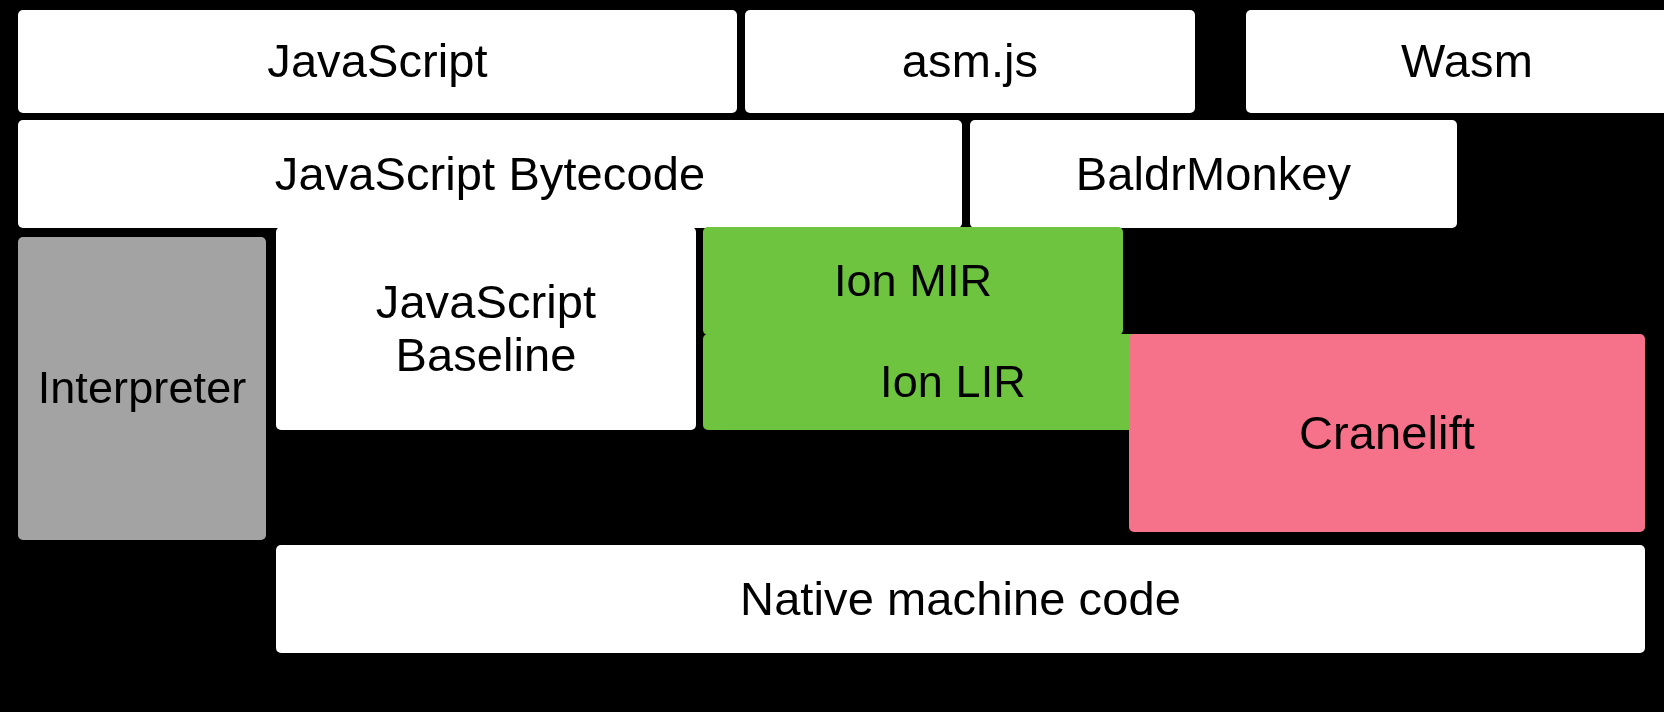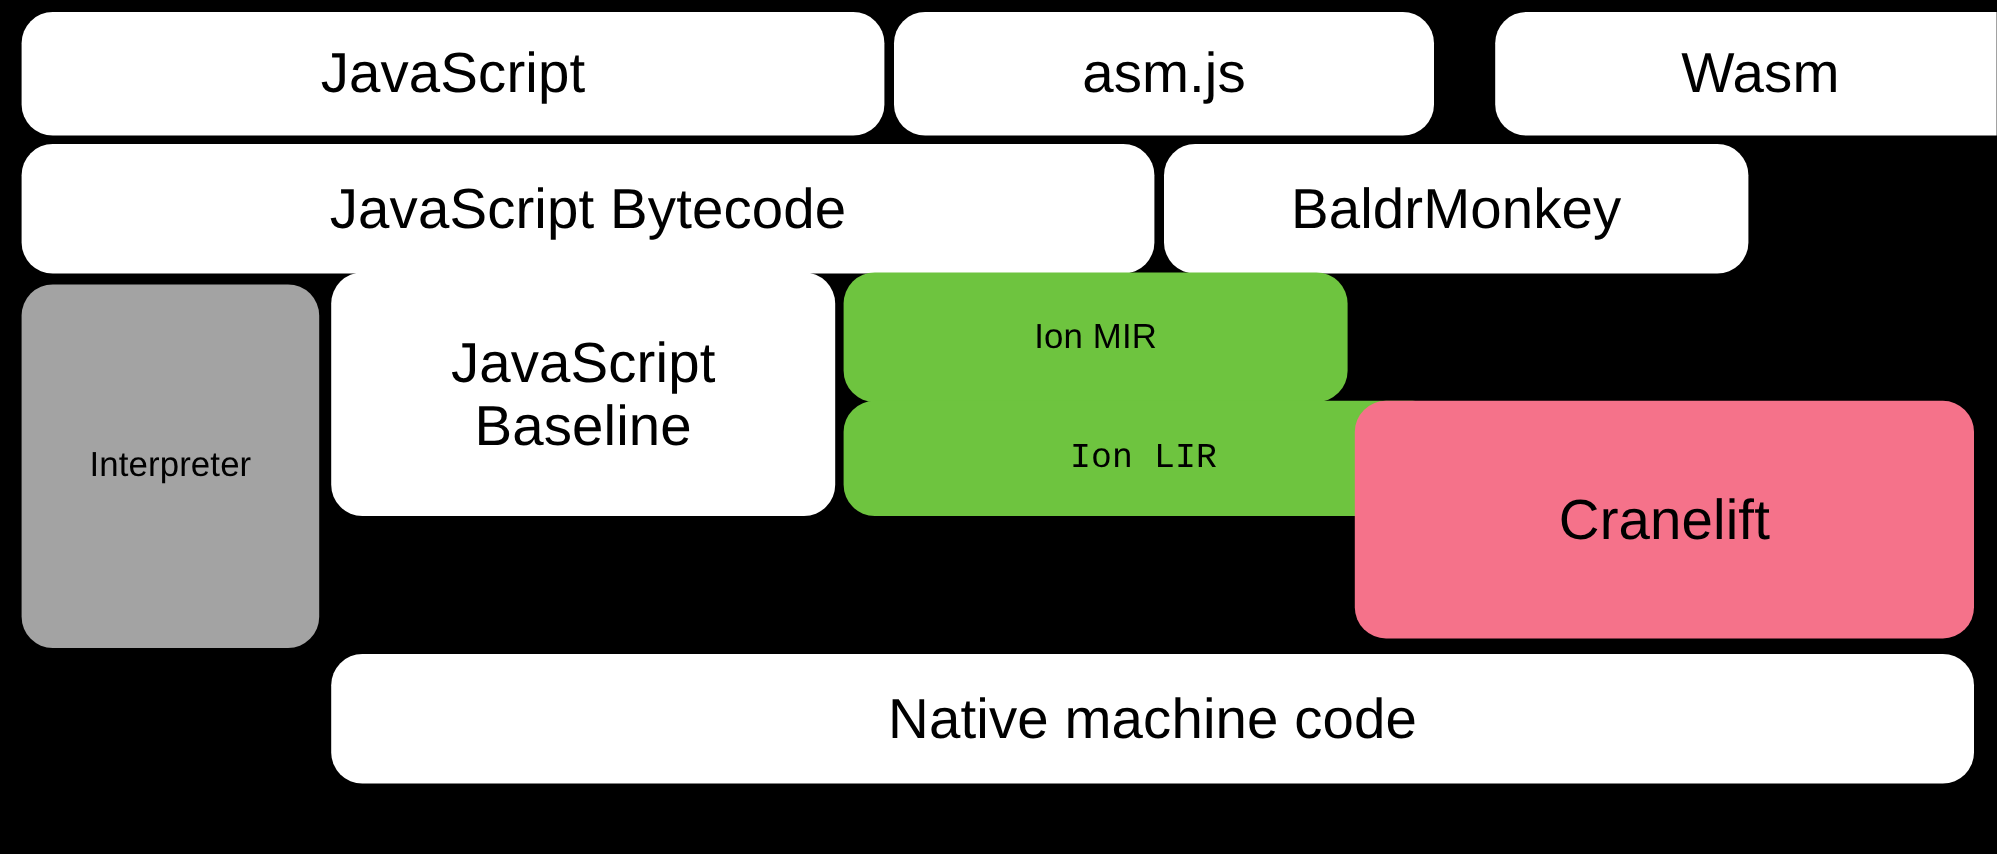--- a/index.html
+++ b/index.html
@@ -18,35 +18,35 @@
     background: #000000;
     overflow: hidden;
   }
   .node {
     position: absolute;
     box-sizing: border-box;
     display: flex;
     align-items: center;
     justify-content: center;
     text-align: center;
-    border-radius: 26px;
+    border-radius: 5px;
     color: #000000;
     line-height: 1.12;
     font-weight: 400;
     letter-spacing: 0.1px;
     white-space: pre-line;
     padding: 2px 10px;
   }
   .fill-white   { background: #ffffff; }
   .fill-gray    { background: #a3a3a3; }
   .fill-green   { background: #6ec43f; }
   .fill-pink    { background: #f5728a; text-align: center; }
 
   .f-lg  { font-size: 47px; }
-  .f-md  { font-size: 29px; }
+  .f-md  { font-size: 45px; }
 </style>
 </head>
 <body>
 
 <div id="stage">
 
   <div class="node fill-white f-lg" style="left:18px;  top:10px;  width:719px;  height:103px;">JavaScript</div>
 
   <div class="node fill-white f-lg" style="left:745px; top:10px;  width:450px;  height:103px;">asm.js</div>
 
@@ -56,20 +56,20 @@
 
   <div class="node fill-white f-lg" style="left:970px; top:120px; width:487px;  height:108px;">BaldrMonkey</div>
 
   <div class="node fill-gray f-md" style="left:18px;  top:237px; width:248px;  height:303px;">Interpreter</div>
 
   <div class="node fill-white f-lg" style="left:276px; top:227px; width:420px;  height:203px;">JavaScript
 Baseline</div>
 
   <div class="node fill-green f-md" style="left:703px; top:227px; width:420px;  height:108px;">Ion MIR</div>
 
-  <div class="node fill-green f-md" style="left:703px; top:334px; width:500px;  height:96px;font-family:Liberation Mono, monospace;">Ion LIR</div>
+  <div class="node fill-green f-md" style="left:703px; top:334px; width:500px;  height:96px;">Ion LIR</div>
 
   <div class="node fill-pink f-lg" style="left:1129px; top:334px; width:516px; height:198px;">Cranelift</div>
 
 
   <div class="node fill-white f-lg" style="left:276px; top:545px; width:1369px; height:108px;">Native machine code</div>
 
 </div>
 
 </body></html>

